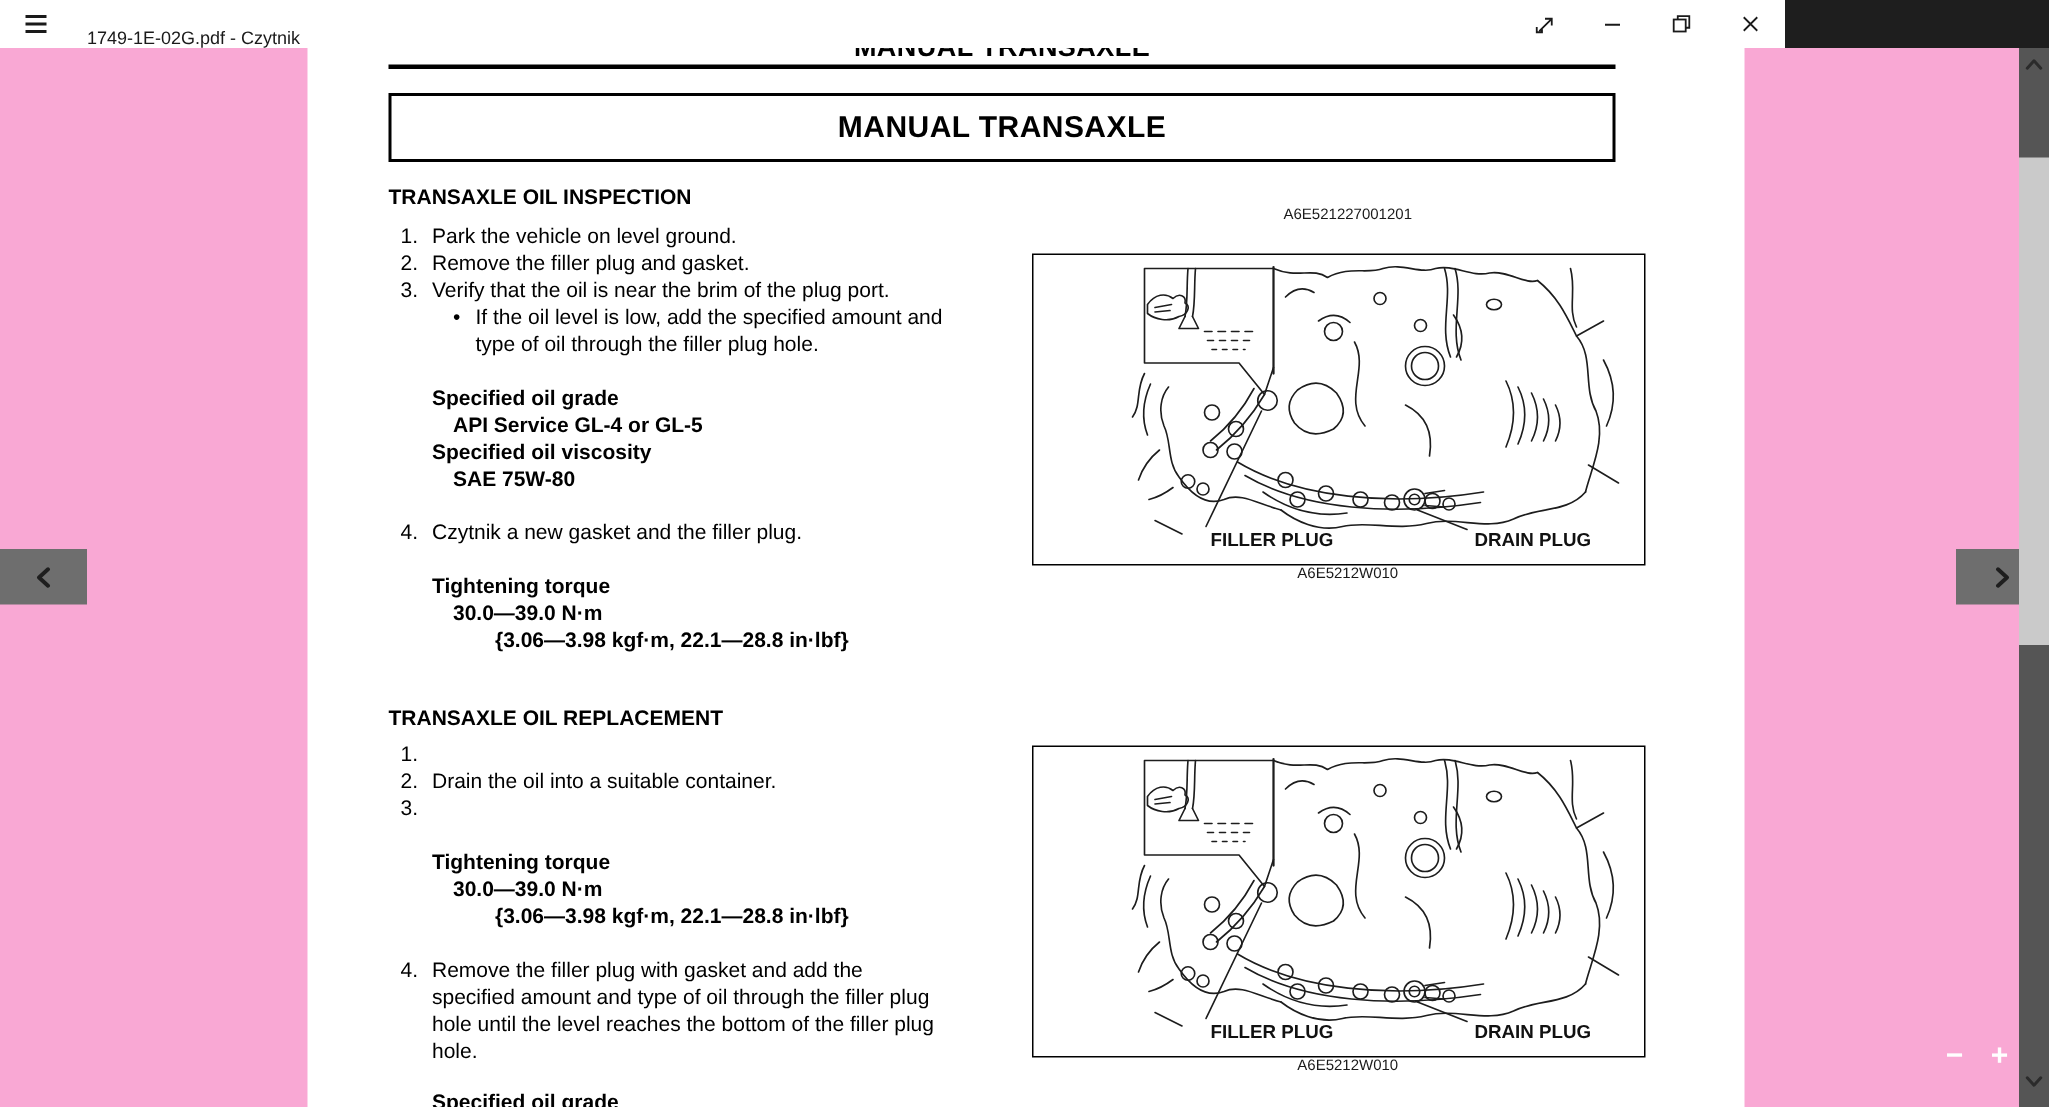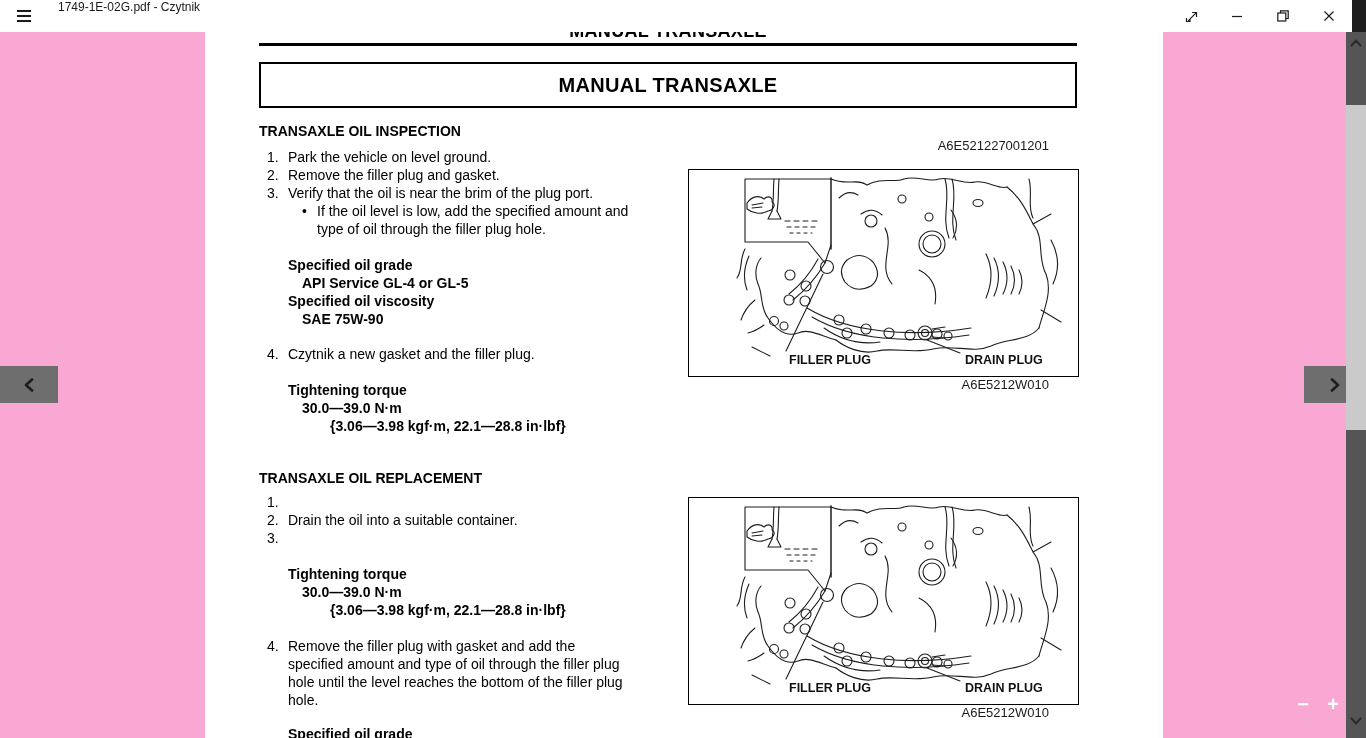--- a/index.html
+++ b/index.html
@@ -2,22 +2,22 @@
 <html><head>
 <meta charset="utf-8">
 <style>
   html,body{margin:0;padding:0;}
   body{
     width:1366px;height:738px;position:relative;overflow:hidden;
     background:#1e1e1e;font-family:"Liberation Sans",sans-serif;
     -webkit-font-smoothing:antialiased;
   }
   
-  .titlebar{position:absolute;top:0;left:0;width:1352px;height:32px;background:#ffffff;
-    display:flex;align-items:flex-start;z-index:20;}
+  .titlebar{position:absolute;top:0;left:0;width:1190px;height:32px;background:#ffffff;
+    display:flex;align-items:flex-end;z-index:20;}
   .menu-btn{width:48px;height:32px;display:flex;align-items:center;justify-content:center;
     background:none;border:none;padding:0;cursor:pointer;}
   .hamburger{display:flex;flex-direction:column;gap:3.5px;}
   .hamburger i{display:block;width:14px;height:1.6px;background:#1a1a1a;}
   .win-title{font-size:12px;color:#1a1a1a;margin-left:10px;white-space:nowrap;}
   .win-controls{margin-left:auto;display:flex;height:32px;}
   .win-btn{width:46px;height:32px;display:flex;align-items:center;justify-content:center;
     background:none;border:none;padding:0;cursor:pointer;}
   .win-btn svg{display:block;}
   
@@ -34,22 +34,22 @@
   .sec-heading{font-size:14px;font-weight:bold;}
   .body14{font-size:14px;line-height:18px;}
   .steps{width:400px;}
   .step{display:flex;}
   .step .num{width:21px;flex:none;}
   .bullet{padding-left:15px;box-sizing:border-box;}
   .bullet::before{content:"\2022";position:absolute;left:0;top:0;}
   .bold{font-weight:bold;}
   .ind1{margin-left:14px;}
   .ind2{margin-left:42px;}
-  .ref-code{left:455px;width:389px;text-align:right;font-size:13px;color:#1a1a1a;}
-  .figure{left:483px;width:389px;height:206px;border:1.5px solid #000;box-sizing:content-box;background:#fff;}
+  .ref-code{left:499px;width:389px;text-align:center;font-size:10px;color:#1a1a1a;}
+  .figure{left:483px;width:389px;height:206px;border:1.5px solid #000;box-sizing:content-box;background:#fff;padding-left:18px;}
   .fig-svg{display:block;width:389px;height:206px;}
   
   .nav-btn{position:absolute;border:none;padding:0;cursor:pointer;background:#6e6e6e;
     display:flex;align-items:center;justify-content:center;z-index:5;}
   .nav-prev{left:0;top:366px;width:58px;height:37px;}
   .nav-next{left:1304px;top:366px;width:62px;height:37px;}
   .scrollbar{position:absolute;right:0;top:32px;width:20px;height:706px;background:#555555;z-index:8;}
   .scroll-btn{position:absolute;left:0;width:20px;height:18px;display:flex;align-items:center;
     justify-content:center;background:none;border:none;padding:0;cursor:pointer;}
   .scroll-up{top:2px;}
@@ -179,21 +179,21 @@
         <span>Verify that the oil is near the brim of the plug port.</span>
       </div>
     </div>
 
     <div class="abs bullet body14" style="left:97px;top:170px;width:337px;">If the oil level is low, add the specified amount and type of oil through the filler plug hole.</div>
 
     <div class="abs body14 bold" style="left:83px;top:224px;">
       <div>Specified oil grade</div>
       <div class="ind1">API Service GL-4 or GL-5</div>
       <div>Specified oil viscosity</div>
-      <div class="ind1">SAE 75W-90</div>
+      <div class="ind1">SAE 75W-80</div>
     </div>
 
     <div class="abs steps body14" style="left:62px;top:313px;">
       <div class="step">
         <span class="num">4.</span>
         <span>Czytnik a new gasket and the filler plug.</span>
       </div>
     </div>
 
     <div class="abs body14 bold" style="left:83px;top:349px;">

